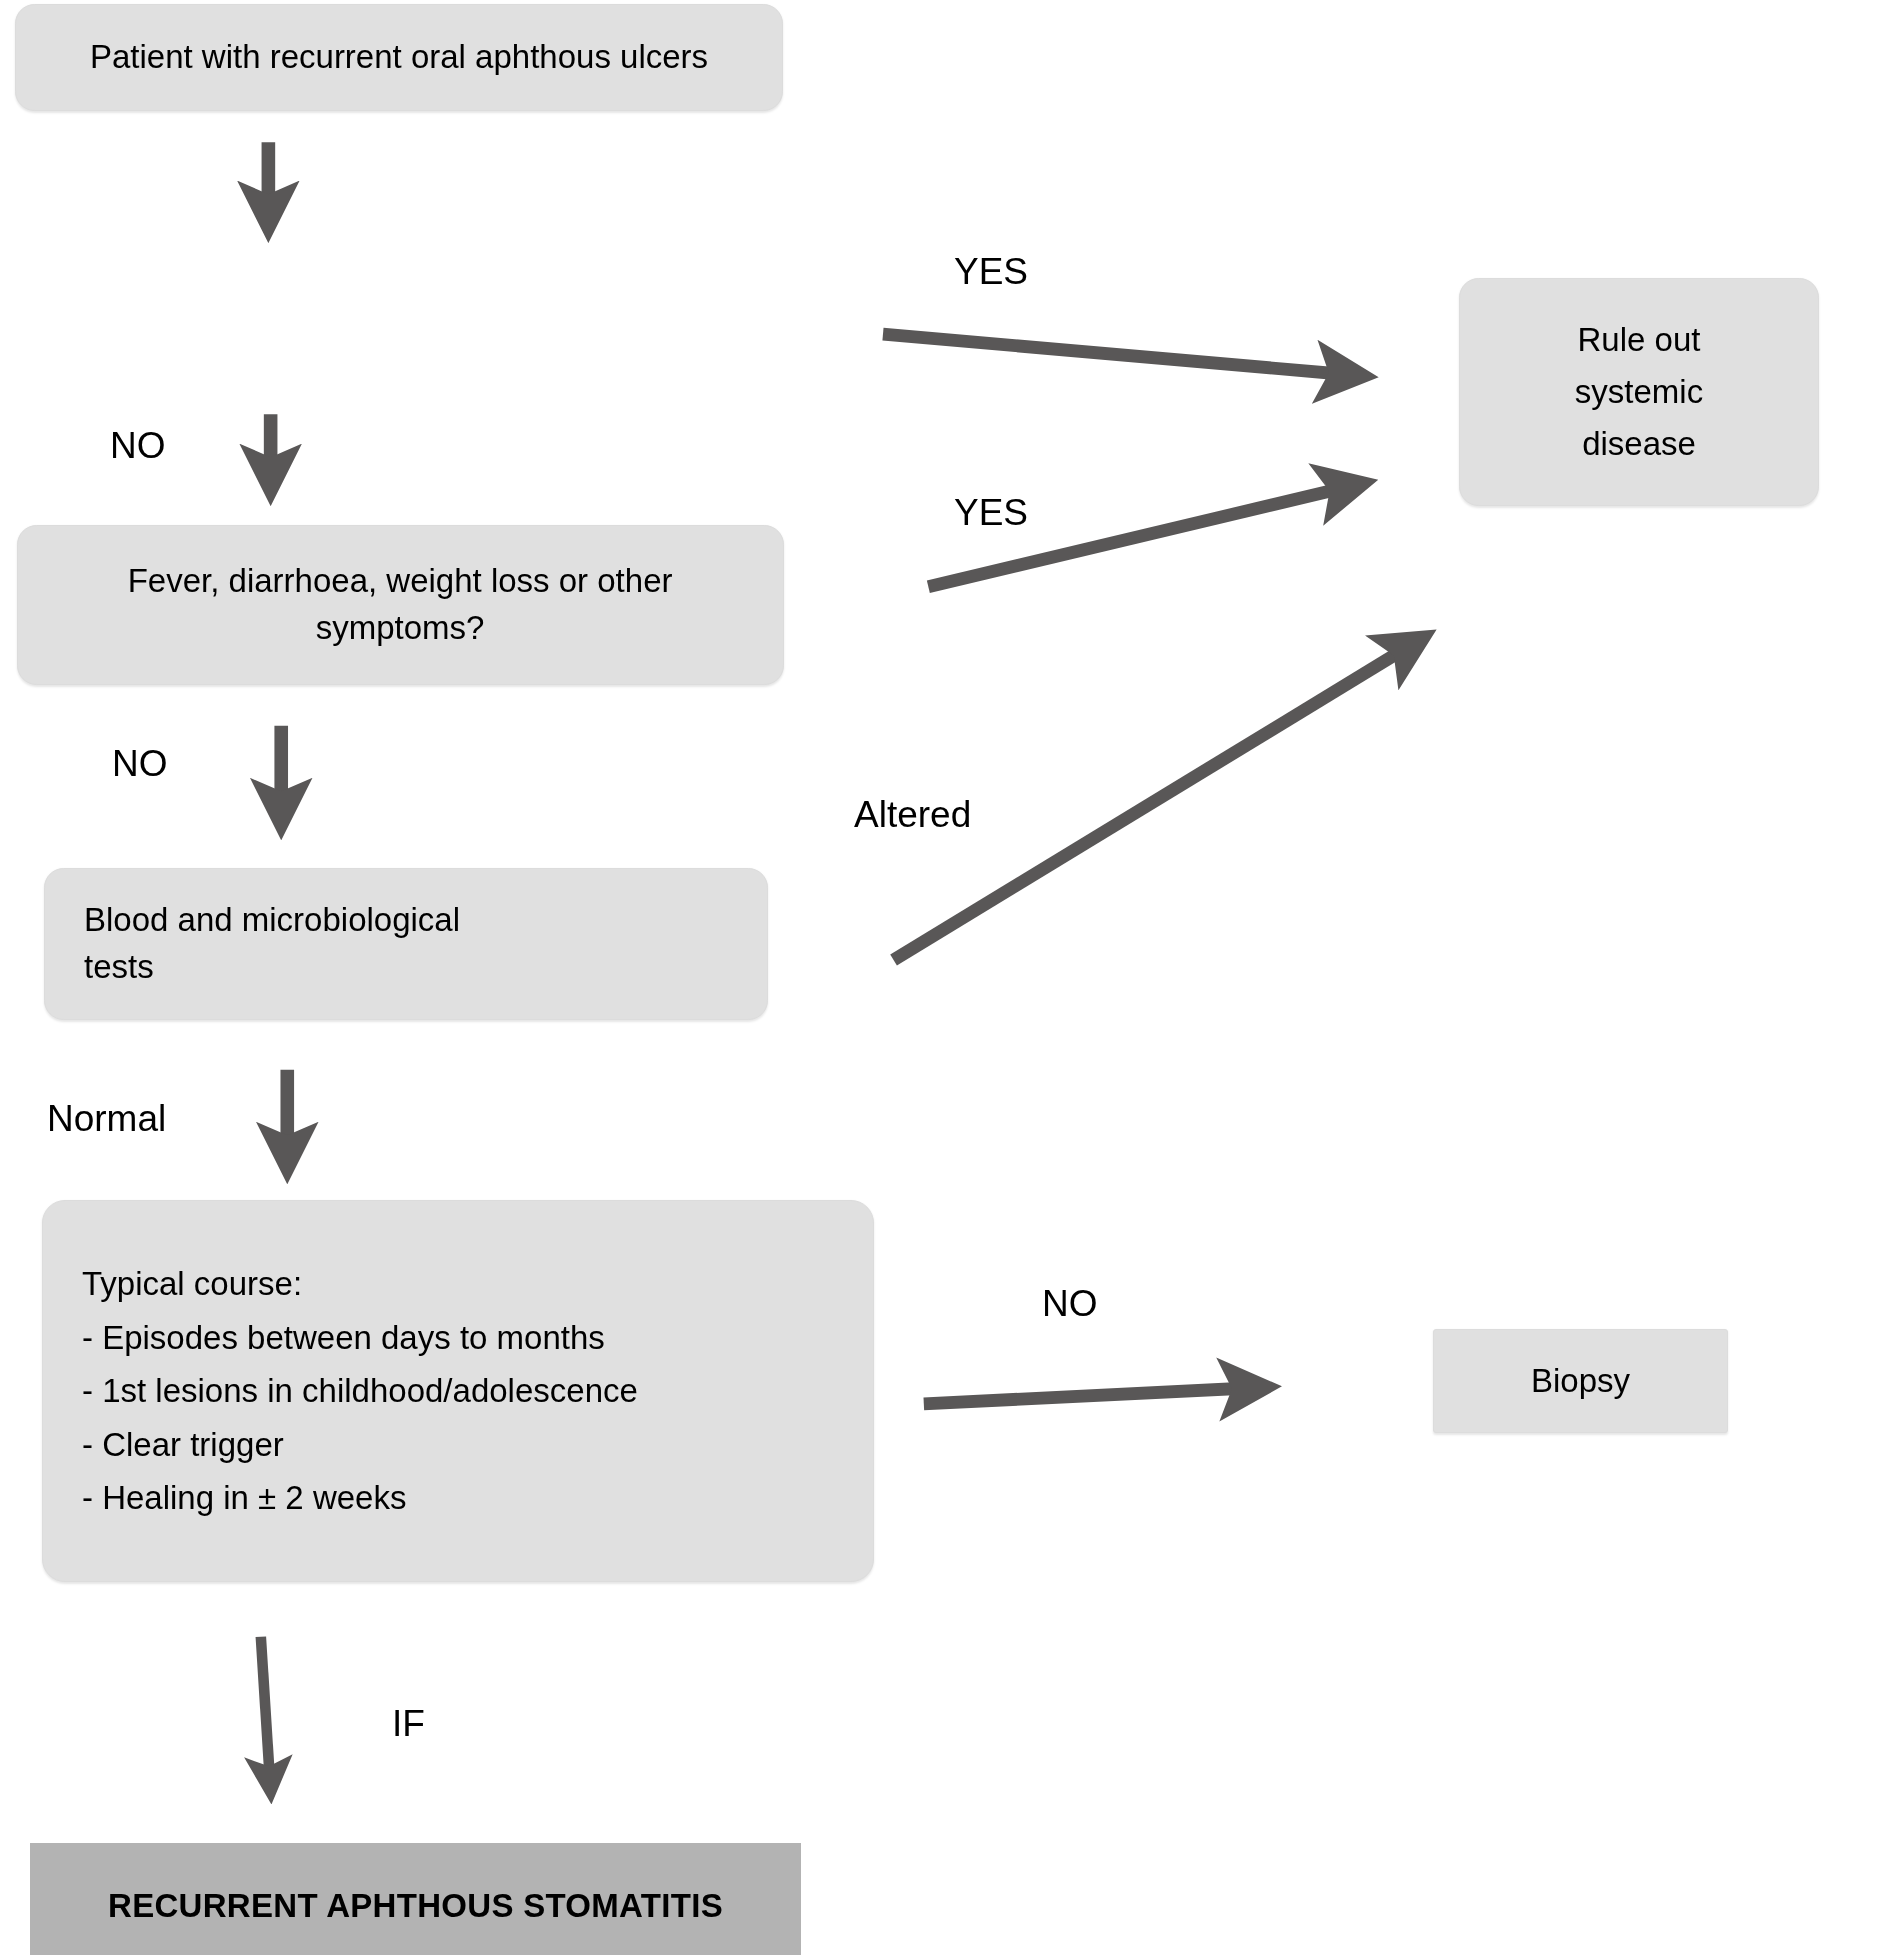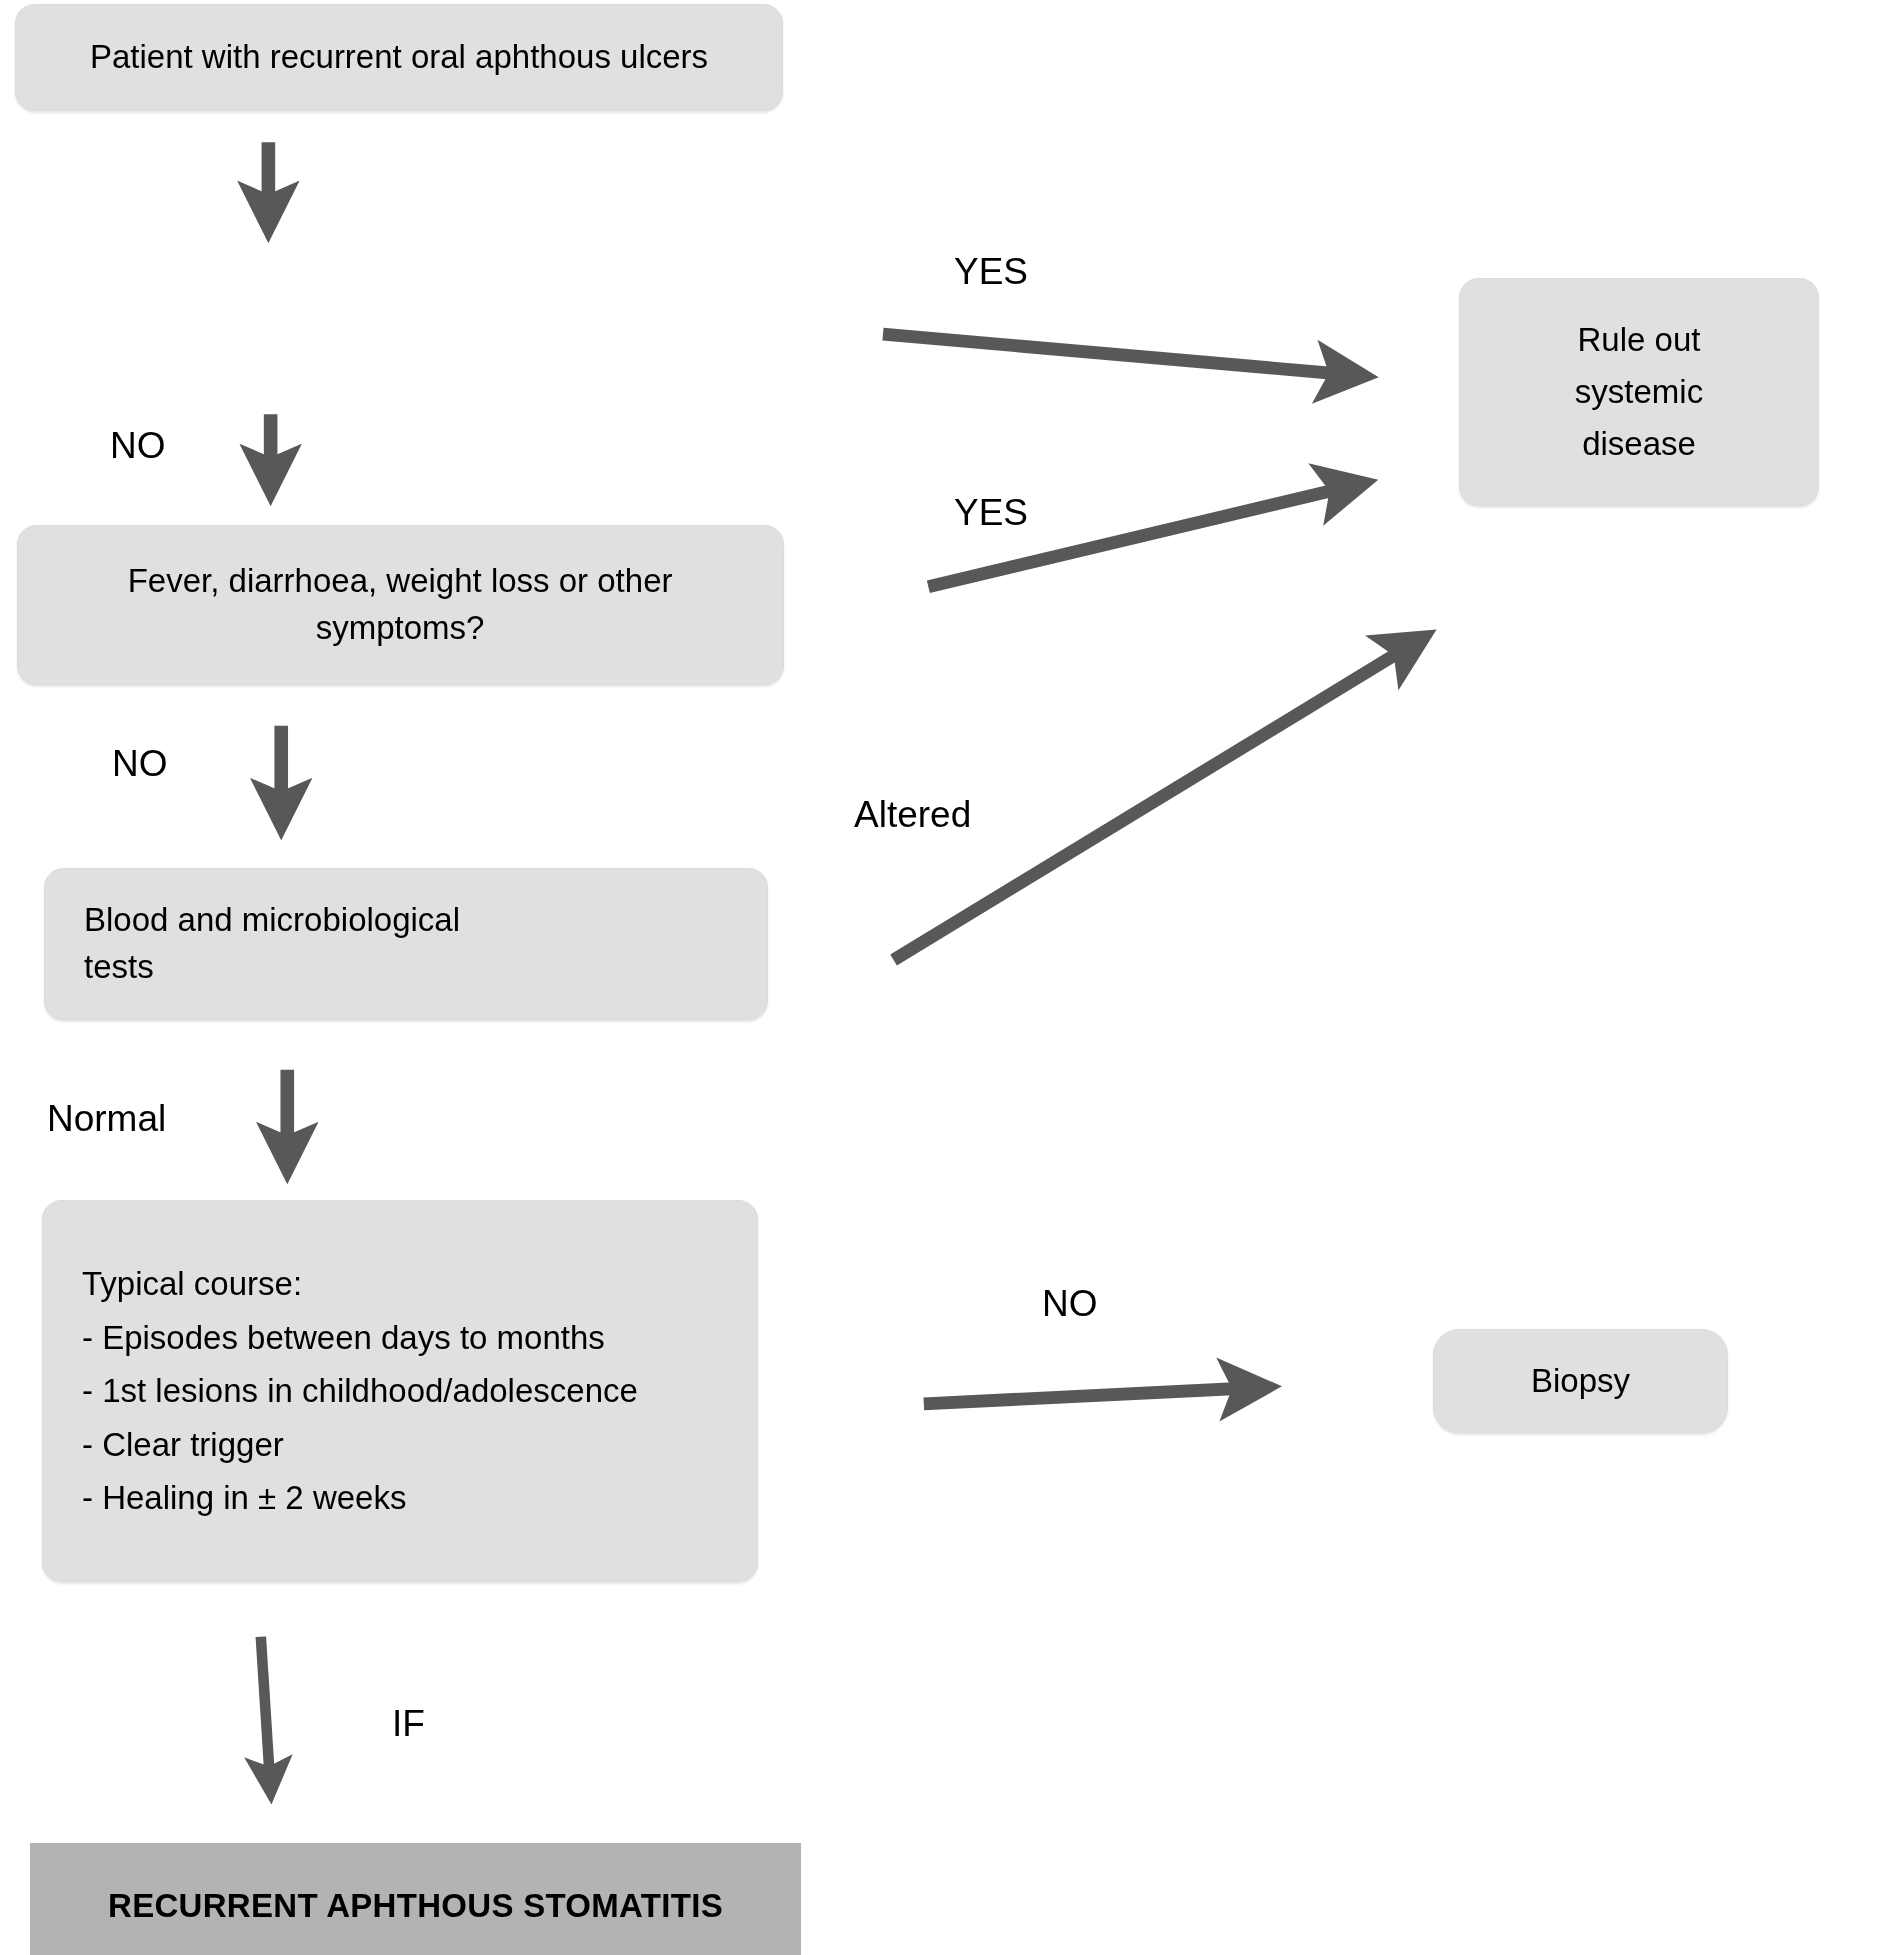--- a/index.html
+++ b/index.html
@@ -108,35 +108,35 @@
 
   <div class="node center" style="left:16.6px; top:525px; width:767px; height:160px;">
     <div class="inner" style="padding:0 61px;">Fever, diarrhoea, weight loss or other symptoms?</div>
   </div>
 
   <div class="node leftal" style="left:44px; top:868px; width:724px; height:152px;">
     <div class="inner" style="padding:0 39px;">Blood and microbiological
 tests</div>
   </div>
 
-  <div class="node leftal" style="left:42px; top:1200px; width:716px; height:382px;">
+  <div class="node leftal" style="left:42px; top:1200px; width:832px; height:382px;border-radius:23px;">
     <div class="inner" style="padding:0 39px; line-height:1.62;">Typical course:
 - Episodes between days to months
 - 1st lesions in childhood/adolescence
 - Clear trigger
 - Healing in ± 2 weeks</div>
   </div>
 
   <div class="node center" style="left:1459px; top:278px; width:360px; height:228px;">
     <div class="inner" style="line-height:1.58;">Rule out
 systemic
 disease</div>
   </div>
 
-  <div class="node center" style="left:1433px; top:1329px; width:295px; height:104px; border-radius:26px;">
+  <div class="node center" style="left:1433px; top:1329px; width:295px; height:104px; border-radius:3px;">
     <div class="inner">Biopsy</div>
   </div>
 
   <div class="node terminal center" style="left:0px; top:1843px; width:771px; height:126px;margin-left:30px;">
     <div class="inner">RECURRENT APHTHOUS STOMATITIS</div>
   </div>
 
   <div class="edge-label" style="left:954px; top:253px;">YES</div>
 
   <div class="edge-label" style="left:110px; top:427px;">NO</div>

